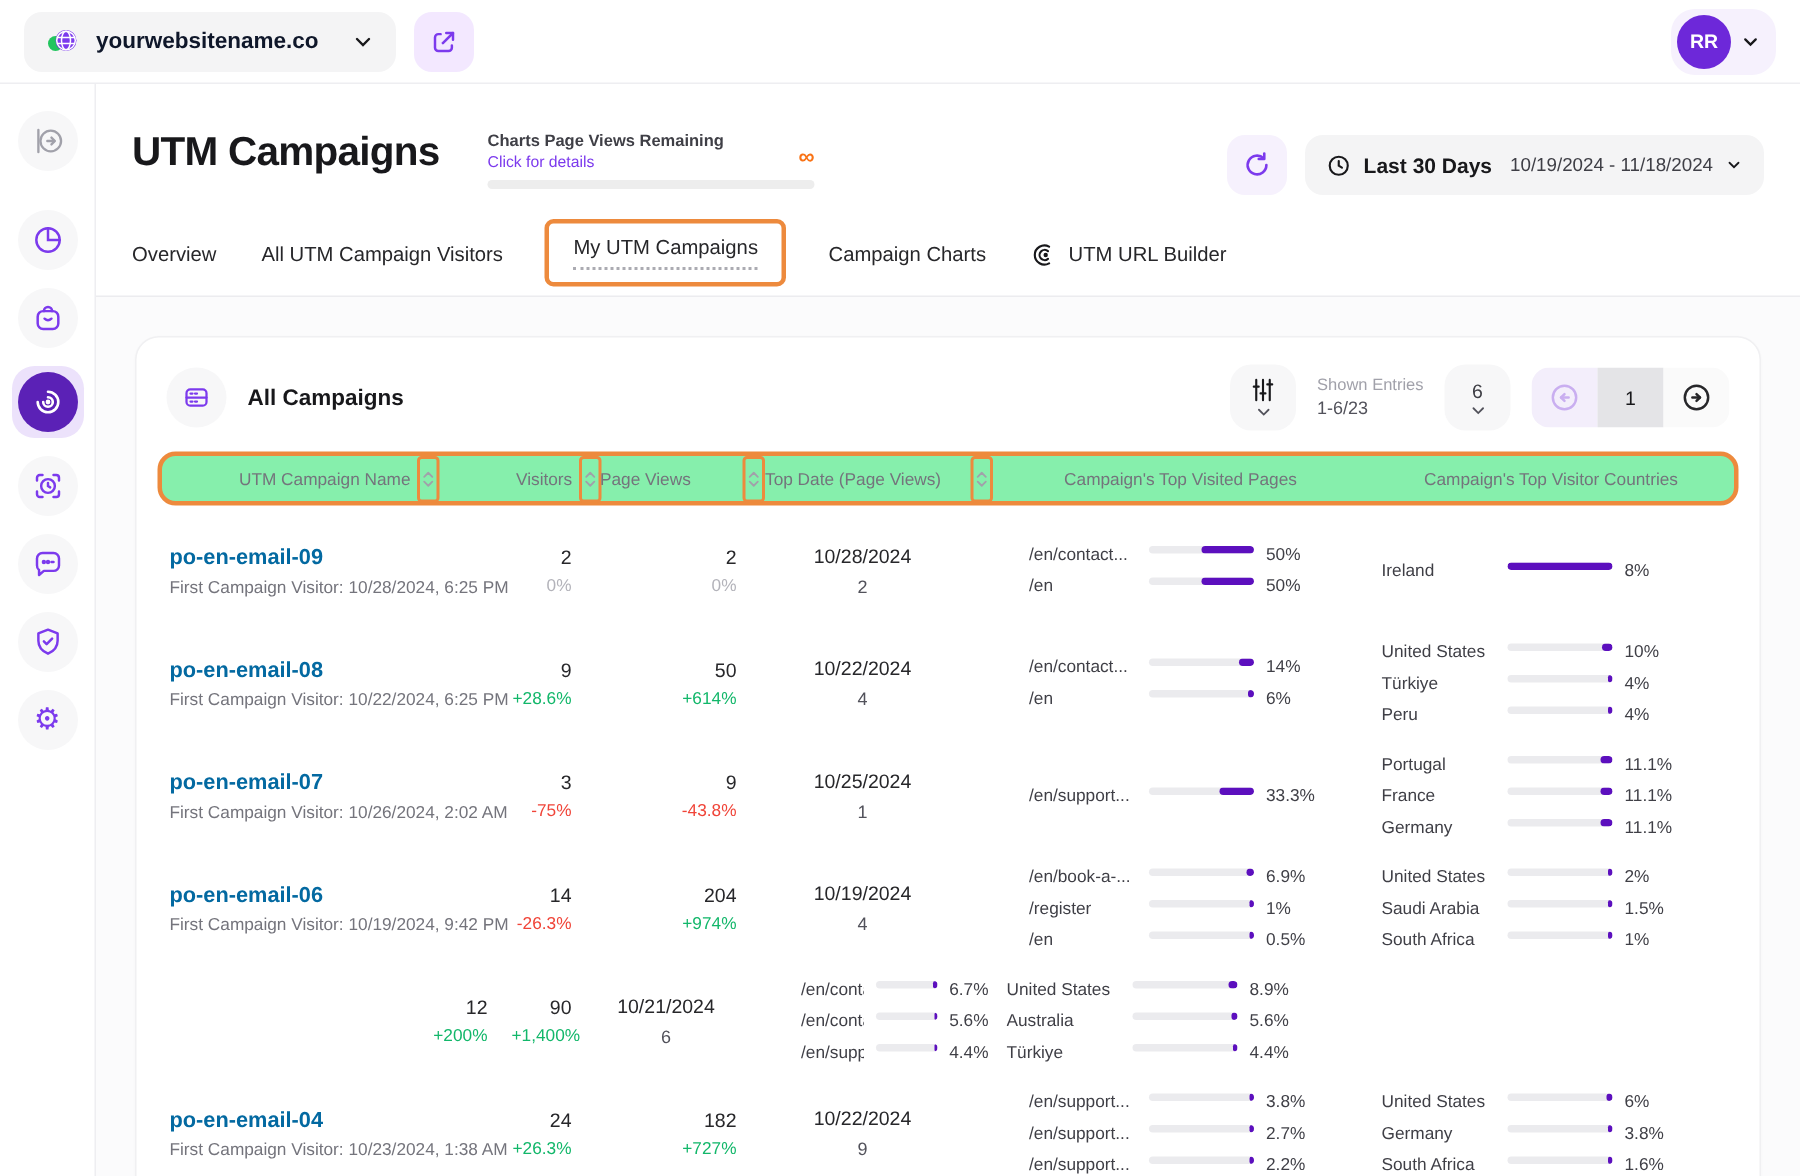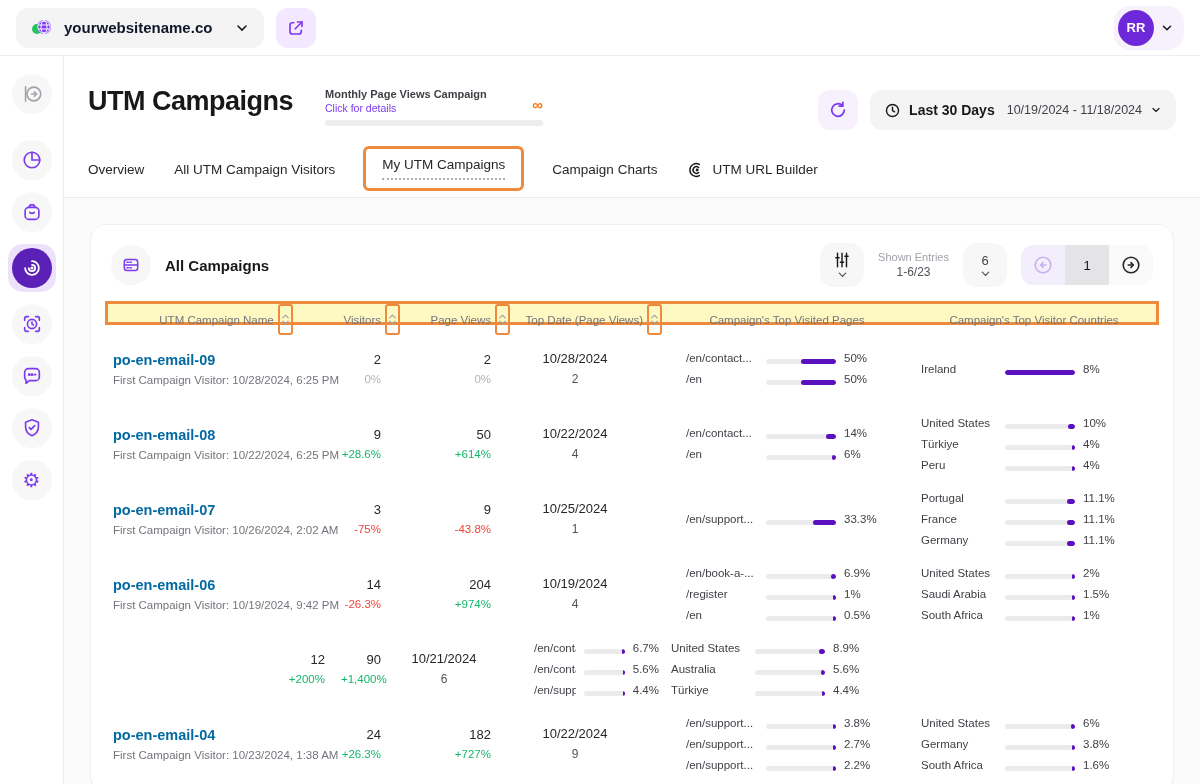--- a/index.html
+++ b/index.html
@@ -57,51 +57,51 @@
 
   
   .content{flex:1;background:#fbfbfc;padding:26px}
   .card{background:#fff;border:1px solid #f0f0f2;border-radius:16px;box-shadow:0 1px 2px rgba(0,0,0,.03)}
   .card-head{display:flex;align-items:center;padding:18px 20px 14px}
   .card-icon{width:40px;height:40px;border-radius:50%;background:#f7f7f8;display:flex;align-items:center;justify-content:center}
   .card-title{font-size:15px;font-weight:700;color:#18181b;margin-left:14px}
   .card-controls{margin-left:auto;display:flex;align-items:center;gap:14px}
   .sq-btn{width:44px;height:44px;border:none;border-radius:14px;background:#f7f7f8;display:flex;flex-direction:column;align-items:center;justify-content:center;gap:2px;cursor:pointer;font-family:inherit}
   .sq-btn .num{font-size:13px;color:#3f3f46}
-  .shown{ text-align:center}
+  .shown{ text-align:left}
   .shown-label{font-size:11px;color:#a1a1aa}
   .shown-value{font-size:12px;color:#52525b;margin-top:2px}
   .pager{display:flex;border-radius:12px;overflow:hidden;height:40px}
   .pager>button{width:44px;border:none;display:flex;align-items:center;justify-content:center;cursor:pointer;font-family:inherit;font-size:13px}
   .pg-prev{background:#f3eefb}
   .pg-num{background:#e4e4e7;color:#18181b}
   .pg-next{background:#fafafa}
 
   
   .grid{display:grid;grid-template-columns:236px 56px 110px 152px 250px 1fr;align-items:center}
-  .thead{margin:0 14px;background:#fef9c3;border:3px solid var(--annotation);border-radius:0;height:24px;font-size:11.5px;color:#74747c}
+  .thead{margin:0 14px;background:#86efac;border:3px solid var(--annotation);border-radius:12px;height:36px;font-size:11.5px;color:#74747c}
   .th{display:flex;align-items:center;white-space:nowrap}
   .th-center{justify-content:center}
-  .th-right{justify-content:flex-end}
+  .th-right{justify-content:space-between}
   .sort-box{border:2px solid var(--annotation);border-radius:3px;padding:7px 1px;margin-left:4px;display:flex;align-items:center;cursor:pointer}
   .tbody{padding:6px 14px 10px}
   .trow{min-height:75px}
   .name-cell{padding-left:8px}
   .cname{font-size:14.5px;font-weight:700;color:#0369a1}
   .csub{font-size:11.5px;color:#74747c;margin-top:6px}
   .num-cell{text-align:right;padding-right:16px}
   .val{font-size:13px;color:#27272a}
   .chg{font-size:11.5px;margin-top:6px}
   .t-up{color:var(--green)} .t-down{color:var(--red)} .t-neutral{color:#b3b3ba}
   .date-cell{text-align:center;padding-right:16px}
   .date-sub{font-size:12px;color:#52525b;margin-top:6px}
   .bars-cell{display:flex;flex-direction:column;gap:9px}
   .pages-cell{padding-left:27px}
   .countries-cell{padding-left:12px}
-  .bar-row{display:flex;align-items:flex-end;gap:8px}
+  .bar-row{display:flex;align-items:flex-start;gap:8px}
   .bar-label{font-size:11.5px;color:#3f3f46;width:72px;white-space:nowrap;overflow:hidden}
   .countries-cell .bar-label{width:76px}
   .bar-track{width:70px;height:5px;background:var(--track);border-radius:3px;display:flex;justify-content:flex-end;overflow:hidden}
   .bar-fill{height:5px;background:var(--accent-dark);border-radius:3px}
   .bar-pct{font-size:11.5px;color:#3f3f46;width:44px;white-space:nowrap}
 </style>
 </head>
 <body>
 
 <header class="topbar">
@@ -219,21 +219,21 @@
       <span class="gear-glyph">⚙</span>
     </div>
   </nav>
 
   <main class="main">
     <div class="page-head">
       <h1 class="page-title">UTM Campaigns</h1>
       <div class="quota">
         <div class="quota-top">
           <div class="quota-texts">
-            <div class="quota-label">Monthly Page Views Campaign</div>
+            <div class="quota-label">Charts Page Views Remaining</div>
             <div class="quota-link">Click for details</div>
           </div>
           <div class="quota-inf">∞</div>
         </div>
         <div class="quota-bar"></div>
       </div>
       <div class="head-actions">
         <button class="refresh-btn">
           <span>
             <svg width="20" height="20" viewBox="0 0 24 24" fill="none" stroke="#7c3aed" stroke-width="2.1" stroke-linecap="round" stroke-linejoin="round">

